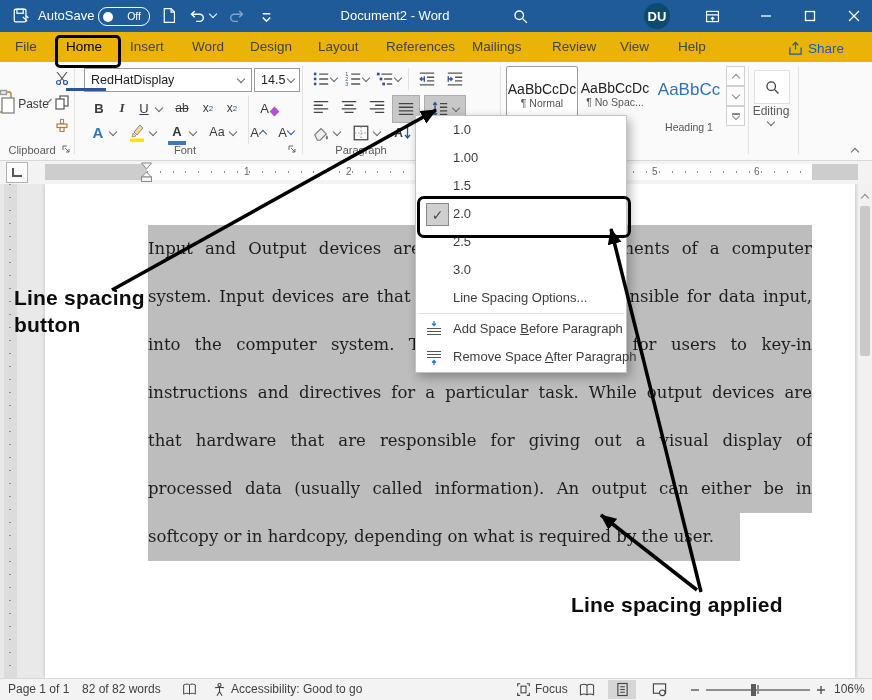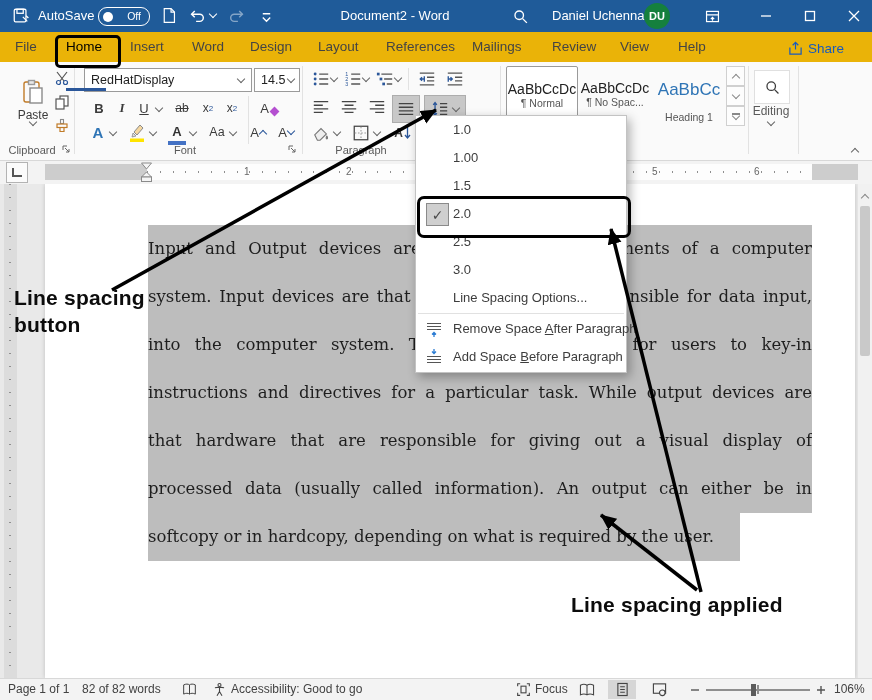--- a/index.html
+++ b/index.html
@@ -7,22 +7,22 @@
        font-family:"Liberation Sans",sans-serif;background:#fff;-webkit-font-smoothing:antialiased}
   .ab{position:absolute}
   svg{display:block}
 
   
   #titlebar{left:0;top:0;width:872px;height:32px;background:#1f5b99;color:#fff;z-index:10}
   .tbtxt{font-size:13px;line-height:32px;color:#fff}
   #autotoggle{top:7px;width:50px;height:17px;border:1px solid #fff;border-radius:9px}
   #autotoggle .knob{position:absolute;left:4px;top:3.5px;width:10px;height:10px;border-radius:50%;background:#fff}
   #autotoggle .state{position:absolute;right:8px;top:1.5px;font-size:10.5px;color:#fff}
-  #avatar{width:26px;height:26px;border-radius:50%;background:#15803d;color:#fff;
-          font-size:11px;font-weight:bold;display:flex;align-items:center;justify-content:center}
+  #avatar{width:26px;height:26px;border-radius:50%;background:#0c4a6e;color:#fff;
+          font-size:13px;font-weight:bold;display:flex;align-items:center;justify-content:center}
   .wbtn{width:36px;height:32px;display:flex;align-items:center;justify-content:center}
 
   
   #tabsrow{left:0;top:32px;width:872px;height:30px;background:#eab308;z-index:9}
   .tab{position:absolute;top:0;height:30px;line-height:30px;font-size:13.5px;color:#444}
   .tab.active{color:#000}
   #hometab-underline{left:66px;top:56px;width:40px;height:3px;background:#2b579a}
   #sharebtn{left:788px;top:5px;height:22px;color:#185abd;font-size:13.5px;display:flex;align-items:center;gap:5px}
 
   
@@ -137,21 +137,20 @@
         <path d="M3 4h8M3 8l4 4 4-4"></path>
         </svg>
     </span>
     <span class="ab tbtxt" style="left:295px;width:200px;text-align:center">Document2 - Word</span>
     <span class="ab" style="left:512px;top:8px">
       <svg width="17" height="17" viewBox="0 0 20 20" fill="none" stroke="#fff" stroke-width="1.6">
         <circle cx="8.5" cy="8.5" r="5"></circle>
           <path d="M12.5 12.5l5 5"></path>
         </svg>
     </span>
-    <span class="ab tbtxt" style="left:552px">Daniel Uchenna</span>
     <span class="ab" id="avatar" style="left:644px;top:3px">DU</span>
     <span class="ab" style="left:704px;top:8px">
       <svg width="17" height="17" viewBox="0 0 20 20" fill="none" stroke="#fff" stroke-width="1.4">
         <rect x="3" y="4" width="14" height="12"></rect>
           <path d="M3 8h14M10 15v-4M8 13l2-2 2 2"></path>
         </svg>
     </span>
     <span class="ab wbtn" style="left:748px">
       <svg width="12" height="12" viewBox="0 0 12 12" stroke="#fff" stroke-width="1.3">
           <path d="M1 6h10"></path>
@@ -188,21 +187,21 @@
           <path d="M2 7v7h12V7"></path>
             <path d="M8 9V2M5 4.5L8 1.5l3 3"></path>
           </svg>
       </span>
       <span>Share</span>
     </div>
   </div>
 
   <div class="ab" id="ribbon">
 
-    <div class="rbtn" style="left:12px;top:4px;width:42px;height:72px;flex-direction:column">
+    <div class="rbtn" style="left:0;top:4px;width:42px;height:72px;flex-direction:row">
       <span>
         <svg width="26" height="26" viewBox="0 0 26 26" fill="none" stroke-width="1.4">
           <rect x="4" y="3" width="15" height="20" rx="2" stroke="#c07b28"></rect>
           <rect x="8.5" y="1.5" width="6" height="4" fill="#e8e8e8" stroke="#9a9a9a"></rect>
           <rect x="10" y="9" width="12" height="15" fill="#fff" stroke="#8a8a8a"></rect>
           </svg>
       </span>
       <span style="font-size:12px;margin-top:3px">Paste</span>
       <span class="chev"></span>
     </div>
@@ -402,21 +401,21 @@
     <div class="stylecard selected" style="left:506px">
       <div class="prev">AaBbCcDc</div>
       <div class="lbl">¶ Normal</div>
     </div>
     <div class="stylecard" style="left:580px">
       <div class="prev">AaBbCcDc</div>
       <div class="lbl">¶ No Spac...</div>
     </div>
     <div class="stylecard" style="left:654px">
       <div class="prev" style="font-size:17px;color:#2e74b5">AaBbCc</div>
-      <div class="lbl" style="margin-top:11px">Heading 1</div>
+      <div class="lbl" style="margin-top:21px">Heading 1</div>
     </div>
     <span class="scrollbtn" style="top:4px">
         <span class="chev chevup" style="border-color:#888"></span>
       </span>
     <span class="scrollbtn" style="top:24px">
         <span class="chev" style="border-color:#888"></span>
       </span>
     <span class="scrollbtn" style="top:44px;flex-direction:column">
       <span style="width:8px;height:1.5px;background:#888;margin-bottom:1px"></span>
         <span class="chev" style="border-color:#888"></span>
@@ -487,34 +486,34 @@
       <span id="spcheck">✓</span>
       <span>2.0</span>
     </div>
     <div class="mi">2.5</div>
     <div class="mi">3.0</div>
     <div class="mi">Line Spacing Options...</div>
     <div class="msep"></div>
     <div class="mi">
       <span class="mico">
         <svg width="18" height="18" viewBox="0 0 18 18" fill="none">
+          <path d="M2 8.5h14M2 11.5h14M2 14.5h14" stroke="#555" stroke-width="1.2"></path>
+          <path d="M9 1v4M7 3.5L9 5.5l2-2" stroke="#2b7cd3" stroke-width="1.3"></path>
+          </svg>
+      </span>
+      <span>Add Space </span><span class="uline">B</span><span>efore Paragraph</span>
+    </div>
+    <div class="mi">
+      <span class="mico">
+        <svg width="18" height="18" viewBox="0 0 18 18" fill="none">
           <path d="M2 3.5h14M2 6.5h14M2 9.5h14" stroke="#555" stroke-width="1.2"></path>
           <path d="M9 17v-4M7 14.5l2-2 2 2" stroke="#2b7cd3" stroke-width="1.3"></path>
           </svg>
       </span>
       <span>Remove Space </span><span class="uline">A</span><span>fter Paragraph</span>
-    </div>
-    <div class="mi">
-      <span class="mico">
-        <svg width="18" height="18" viewBox="0 0 18 18" fill="none">
-          <path d="M2 8.5h14M2 11.5h14M2 14.5h14" stroke="#555" stroke-width="1.2"></path>
-          <path d="M9 1v4M7 3.5L9 5.5l2-2" stroke="#2b7cd3" stroke-width="1.3"></path>
-          </svg>
-      </span>
-      <span>Add Space </span><span class="uline">B</span><span>efore Paragraph</span>
     </div>
   </div>
 
   <div class="ab" id="overlay">
     <div class="annbox" style="left:55px;top:35px;width:60px;height:27px"></div>
     <div class="annbox" style="left:417px;top:196px;width:208px;height:36px;border-radius:7px"></div>
     <div class="annlabel" style="left:14px;top:284px;width:152px;text-align:left;line-height:27px">
       <div>Line spacing</div>
       <div>button</div>
     </div>

